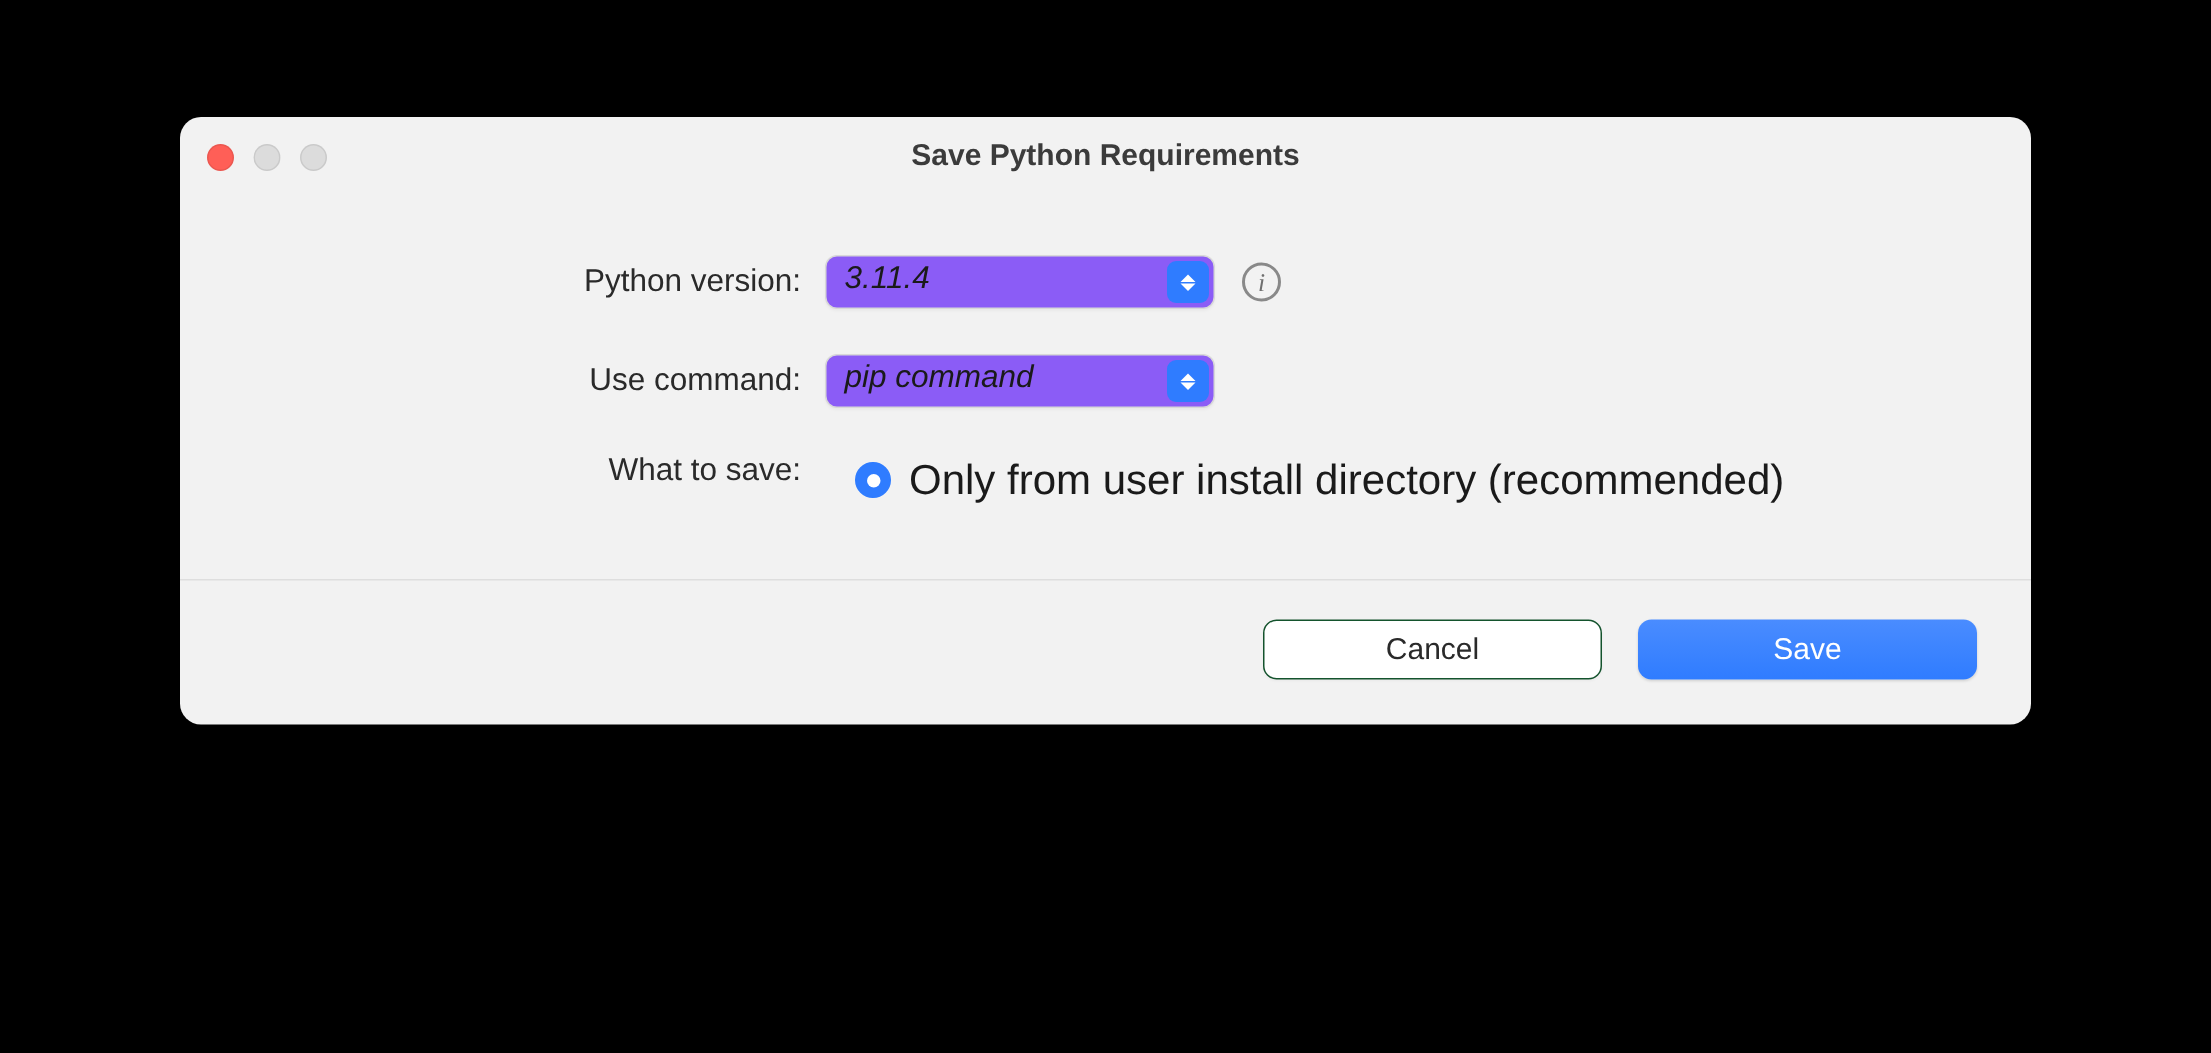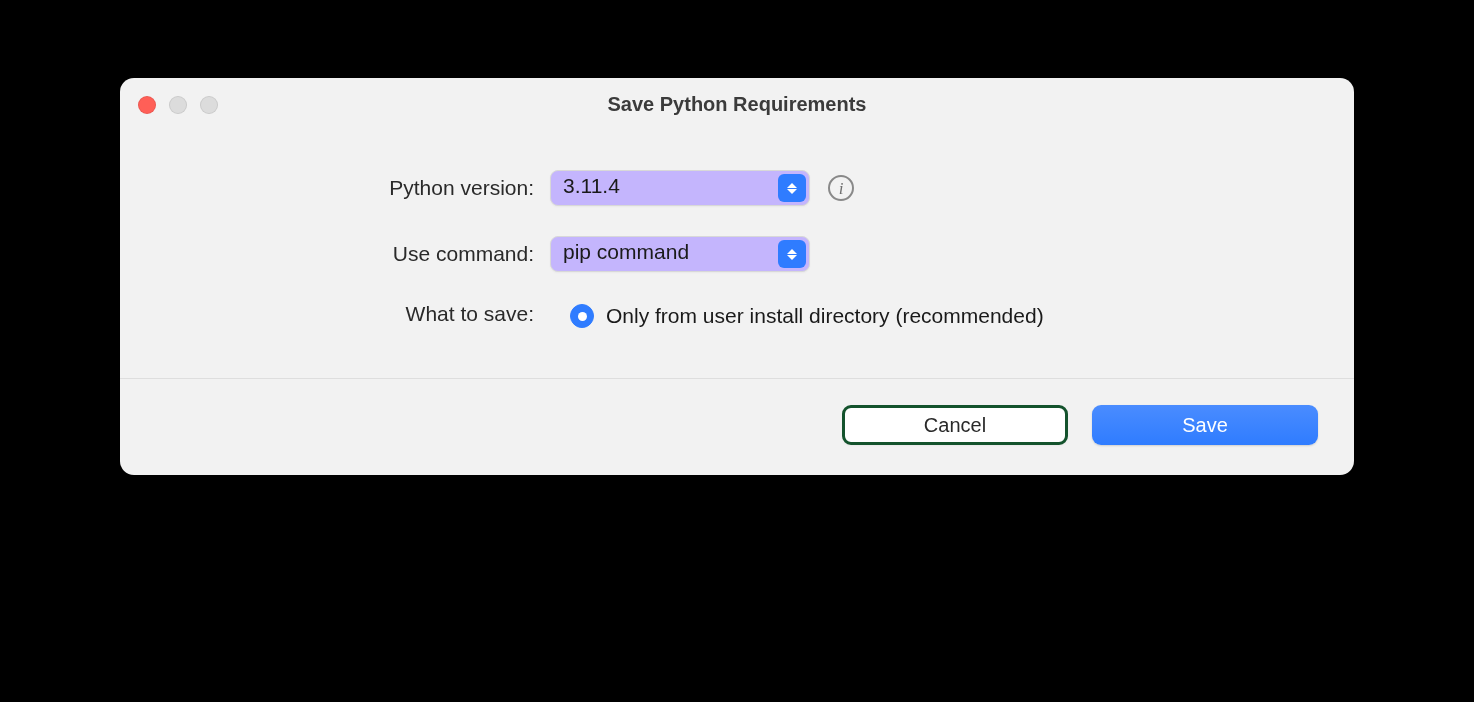--- a/index.html
+++ b/index.html
@@ -75,29 +75,30 @@
       color: #2a2a2a;
     }
     .form-control-area {
       display: flex;
       align-items: center;
     }
     .select-wrap {
       position: relative;
       width: 260px;
       height: 36px;
-      background: #c4b5fd;
+      background: #8b5cf6;
       border: 1px solid #d8d8d8;
       border-radius: 8px;
       display: flex;
       align-items: center;
       padding: 0 40px 4px 12px;
       font-size: 21px;
       color: #1a1a1a;
       box-shadow: 0 1px 2px rgba(0,0,0,0.04);
+      font-style: italic;
     }
     .select-chevrons {
       position: absolute;
       right: 3px;
       top: 3px;
       bottom: 3px;
       width: 28px;
       background: #2f7cff;
       border-radius: 6px;
       display: flex;
@@ -156,21 +157,21 @@
       background: #2f7cff;
       border-color: #2f7cff;
     }
     .radio-inner {
       width: 9px;
       height: 9px;
       border-radius: 50%;
       background: #fff;
     }
     .radio-label {
-      font-size: 21px;
+      font-size: 28px;
       color: #1a1a1a;
     }
     .divider {
       height: 1px;
       background: #dedede;
       width: 100%;
     }
     .footer {
       padding: 26px 36px 30px 36px;
       display: flex;
@@ -182,21 +183,21 @@
       height: 40px;
       border-radius: 9px;
       font-size: 20px;
       display: flex;
       align-items: center;
       justify-content: center;
       cursor: default;
     }
     .btn-cancel {
       background: #fff;
-      border: 3px solid #14532d;
+      border: 1px solid #14532d;
       color: #2a2a2a;
       box-shadow: 0 1px 2px rgba(0,0,0,0.04);
     }
     .btn-save {
       background: linear-gradient(#4a8cff, #2f7cff);
       border: none;
       color: #fff;
       box-shadow: 0 1px 2px rgba(0,0,0,0.15);
     }
   </style>

